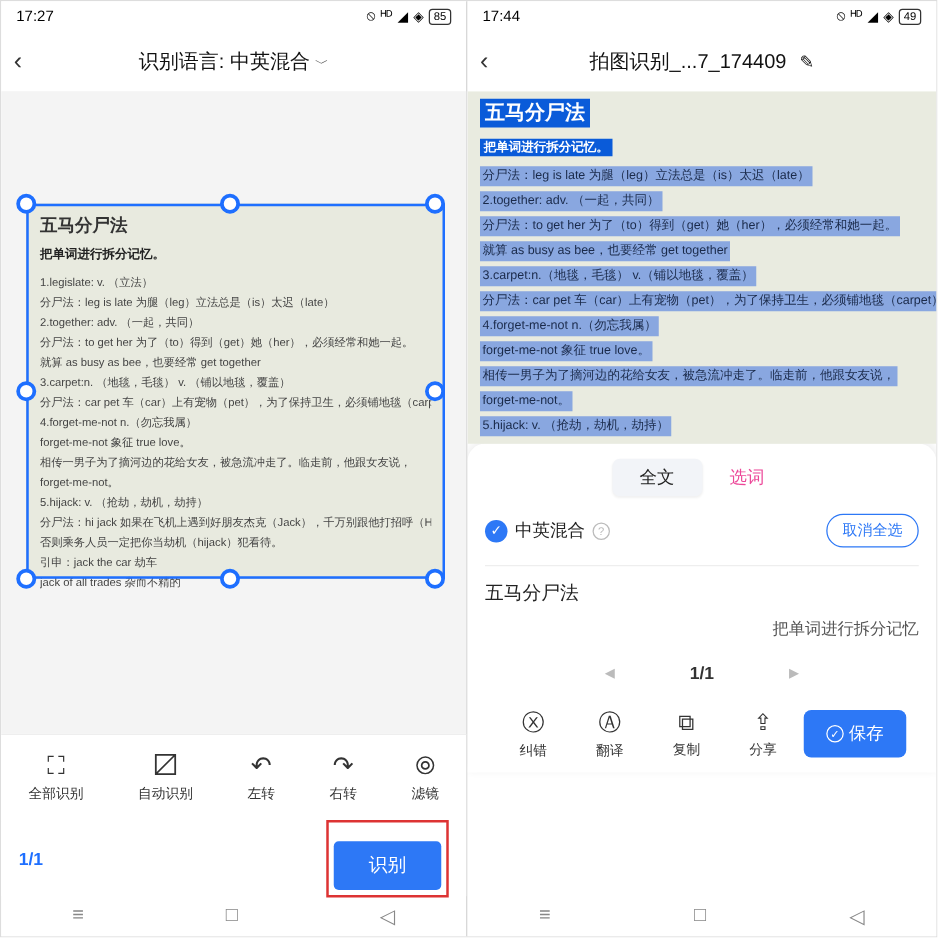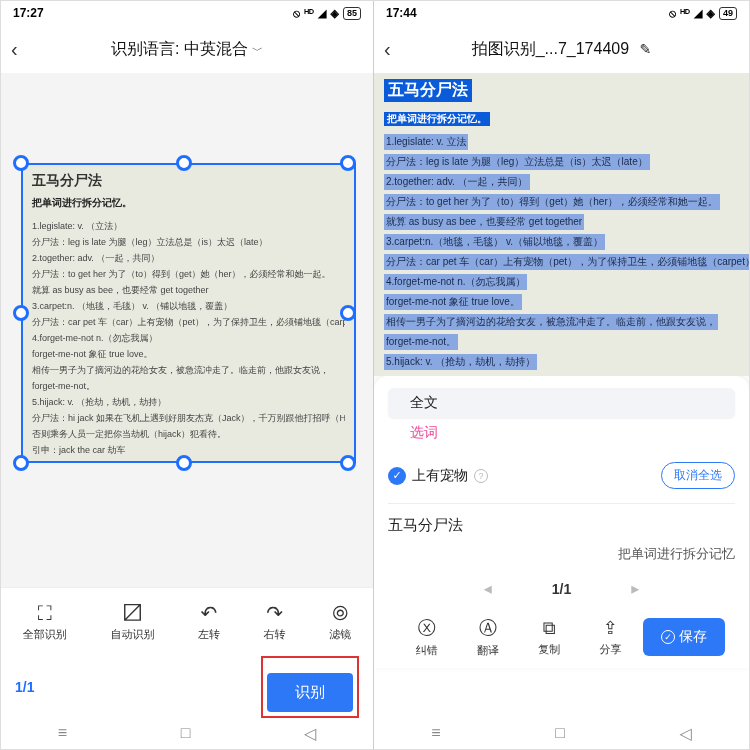--- a/index.html
+++ b/index.html
@@ -1,21 +1,21 @@
 <!DOCTYPE html>
 <html><head>
 <meta charset="utf-8">
 <style>
   * { box-sizing: border-box; margin: 0; padding: 0; }
   body { font-family: -apple-system, "Helvetica Neue", Arial, sans-serif; background: #fff; }
   .container { display: flex; width: 750px; height: 750px; border: 1px solid #ddd; }
   .phone { width: 375px; height: 748px; position: relative; background: #fff; display: flex; flex-direction: column; }
   .phone-left { border-right: 1px solid #ccc; }
   
-  .status-bar { height: 24px; display: flex; justify-content: space-between; align-items: center; padding: 0 12px; font-size: 12px; font-weight: 700; }
+  .status-bar { height: 24px; display: flex; justify-content: space-between; align-items: center; padding: 0 12px; font-size: 12px; font-weight: 400; }
   .status-icons { display: flex; gap: 4px; align-items: center; font-size: 11px; }
   .battery-box { display: inline-flex; align-items: center; gap: 1px; }
   .battery-shell { border: 1px solid #333; border-radius: 3px; padding: 0 3px; font-size: 9px; line-height: 11px; }
   
   .header { height: 48px; display: flex; align-items: center; justify-content: center; position: relative; padding: 0 8px; }
   .back-arrow { position: absolute; left: 10px; font-size: 20px; color: #333; }
   .header-title { font-size: 16px; font-weight: 400; color: #111; }
   .header-chevron { font-size: 11px; color: #555; margin-left: 4px; }
   .edit-icon { margin-left: 6px; font-size: 14px; }
   
@@ -46,21 +46,21 @@
   
   .nav-bar { height: 32px; display: flex; justify-content: space-around; align-items: center; color: #888; font-size: 16px; }
   
   .result-area { flex: 1; display: flex; flex-direction: column; overflow: hidden; }
   .result-top { background: #e9ebe0; padding: 6px 10px 4px; position: relative; }
   .hl-title { display: inline-block; background: #0a5bd9; color: #fff; font-size: 16px; font-weight: 700; padding: 1px 4px; margin-bottom: 6px; }
   .hl-sub { display: inline-block; background: #0a5bd9; color: #fff; font-size: 10px; font-weight: 600; padding: 0 3px; margin-bottom: 6px; }
   .hl-line-wrap { line-height: 16px; }
   .hl-line { background: #89a7e0; color: #1a2a4a; font-size: 10px; padding: 0 2px; display: inline-block; margin-bottom: 2px; white-space: nowrap; }
   .bottom-sheet { background: #fff; border-top-left-radius: 14px; border-top-right-radius: 14px; box-shadow: 0 -2px 8px rgba(0,0,0,.08); padding: 12px 14px 0; flex-shrink: 0; }
-  .seg-tabs { display: flex; justify-content: center; gap: 0; margin-bottom: 14px; flex-direction: column; }
+  .seg-tabs { display: flex; justify-content: center; align-items: center; gap: 0; margin-bottom: 14px; }
   .seg-tab { padding: 6px 22px; font-size: 14px; color: #ec4899; border-radius: 6px; }
   .seg-tab.active { background: #f2f4f8; color: #222; font-weight: 500; box-shadow: 0 1px 2px rgba(0,0,0,.06); }
   .auto-row { display: flex; align-items: center; justify-content: space-between; margin-bottom: 14px; }
   .auto-left { display: flex; align-items: center; gap: 6px; font-size: 14px; color: #222; }
   .check-circle { width: 18px; height: 18px; border-radius: 50%; background: #2d78f6; color: #fff; font-size: 11px; display: flex; align-items: center; justify-content: center; }
   .q-circle { width: 14px; height: 14px; border-radius: 50%; border: 1px solid #bbb; color: #bbb; font-size: 9px; display: flex; align-items: center; justify-content: center; }
   .deselect-btn { border: 1px solid #2d78f6; color: #2d78f6; border-radius: 14px; padding: 4px 12px; font-size: 12px; background: #fff; }
   .preview-box { border-top: 1px solid #eee; padding: 12px 0 0; }
   .preview-title { font-size: 15px; color: #222; margin-bottom: 10px; }
   .preview-sub { font-size: 13px; color: #555; overflow: hidden; white-space: nowrap; text-align: right; }
@@ -108,20 +108,21 @@
         <div class="line">3.carpet:n. （地毯，毛毯） v. （铺以地毯，覆盖）</div>
         <div class="line">分尸法：car pet 车（car）上有宠物（pet），为了保持卫生，必须铺地毯（carpet）</div>
         <div class="line">4.forget-me-not n.（勿忘我属）</div>
         <div class="line">forget-me-not 象征 true love。</div>
         <div class="line">相传一男子为了摘河边的花给女友，被急流冲走了。临走前，他跟女友说，</div>
         <div class="line">forget-me-not。</div>
         <div class="line">5.hijack: v. （抢劫，劫机，劫持）</div>
         <div class="line">分尸法：hi jack 如果在飞机上遇到好朋友杰克（Jack），千万别跟他打招呼（Hi,Jack），</div>
         <div class="line">否则乘务人员一定把你当劫机（hijack）犯看待。</div>
         <div class="line">引申：jack the car 劫车</div>
+        <div class="line">jack of all trades 杂而不精的</div>
       </div>
       <div class="crop-border"></div>
       <div class="handle h-tl"></div>
       <div class="handle h-tm"></div>
       <div class="handle h-tr"></div>
       <div class="handle h-ml"></div>
       <div class="handle h-mr"></div>
       <div class="handle h-bl"></div>
       <div class="handle h-bm"></div>
       <div class="handle h-br"></div>
@@ -180,21 +181,20 @@
         <span>拍图识别_...7_174409</span>
         <span class="edit-icon">✎</span>
       </span>
     </div>
 
     <div class="result-area">
       <div class="result-top">
         <div><span class="hl-title">五马分尸法</span></div>
         <div><span class="hl-sub">把单词进行拆分记忆。</span></div>
         <div class="hl-line-wrap">
-          <div><span class="hl-line">1.legislate: v. 立法</span></div>
           <div><span class="hl-line">分尸法：leg is late 为腿（leg）立法总是（is）太迟（late）</span></div>
           <div><span class="hl-line">2.together: adv. （一起，共同）</span></div>
           <div><span class="hl-line">分尸法：to get her 为了（to）得到（get）她（her），必须经常和她一起。</span></div>
           <div><span class="hl-line">就算 as busy as bee，也要经常 get together</span></div>
           <div><span class="hl-line">3.carpet:n.（地毯，毛毯） v.（铺以地毯，覆盖）</span></div>
           <div><span class="hl-line">分尸法：car pet 车（car）上有宠物（pet），为了保持卫生，必须铺地毯（carpet）</span></div>
           <div><span class="hl-line">4.forget-me-not n.（勿忘我属）</span></div>
           <div><span class="hl-line">forget-me-not 象征 true love。</span></div>
           <div><span class="hl-line">相传一男子为了摘河边的花给女友，被急流冲走了。临走前，他跟女友说，</span></div>
           <div><span class="hl-line">forget-me-not。</span></div>
@@ -203,21 +203,21 @@
       </div>
 
       <div class="bottom-sheet">
         <div class="seg-tabs">
           <div class="seg-tab active">全文</div>
           <div class="seg-tab">选词</div>
         </div>
         <div class="auto-row">
           <div class="auto-left">
             <span class="check-circle">✓</span>
-            <span>上有宠物</span>
+            <span>中英混合</span>
             <span class="q-circle">?</span>
           </div>
           <div class="deselect-btn">取消全选</div>
         </div>
         <div class="preview-box">
           <div class="preview-title">五马分尸法</div>
           <div class="preview-sub">把单词进行拆分记忆</div>
         </div>
         <div class="pager-row">
           <span>◂</span>

